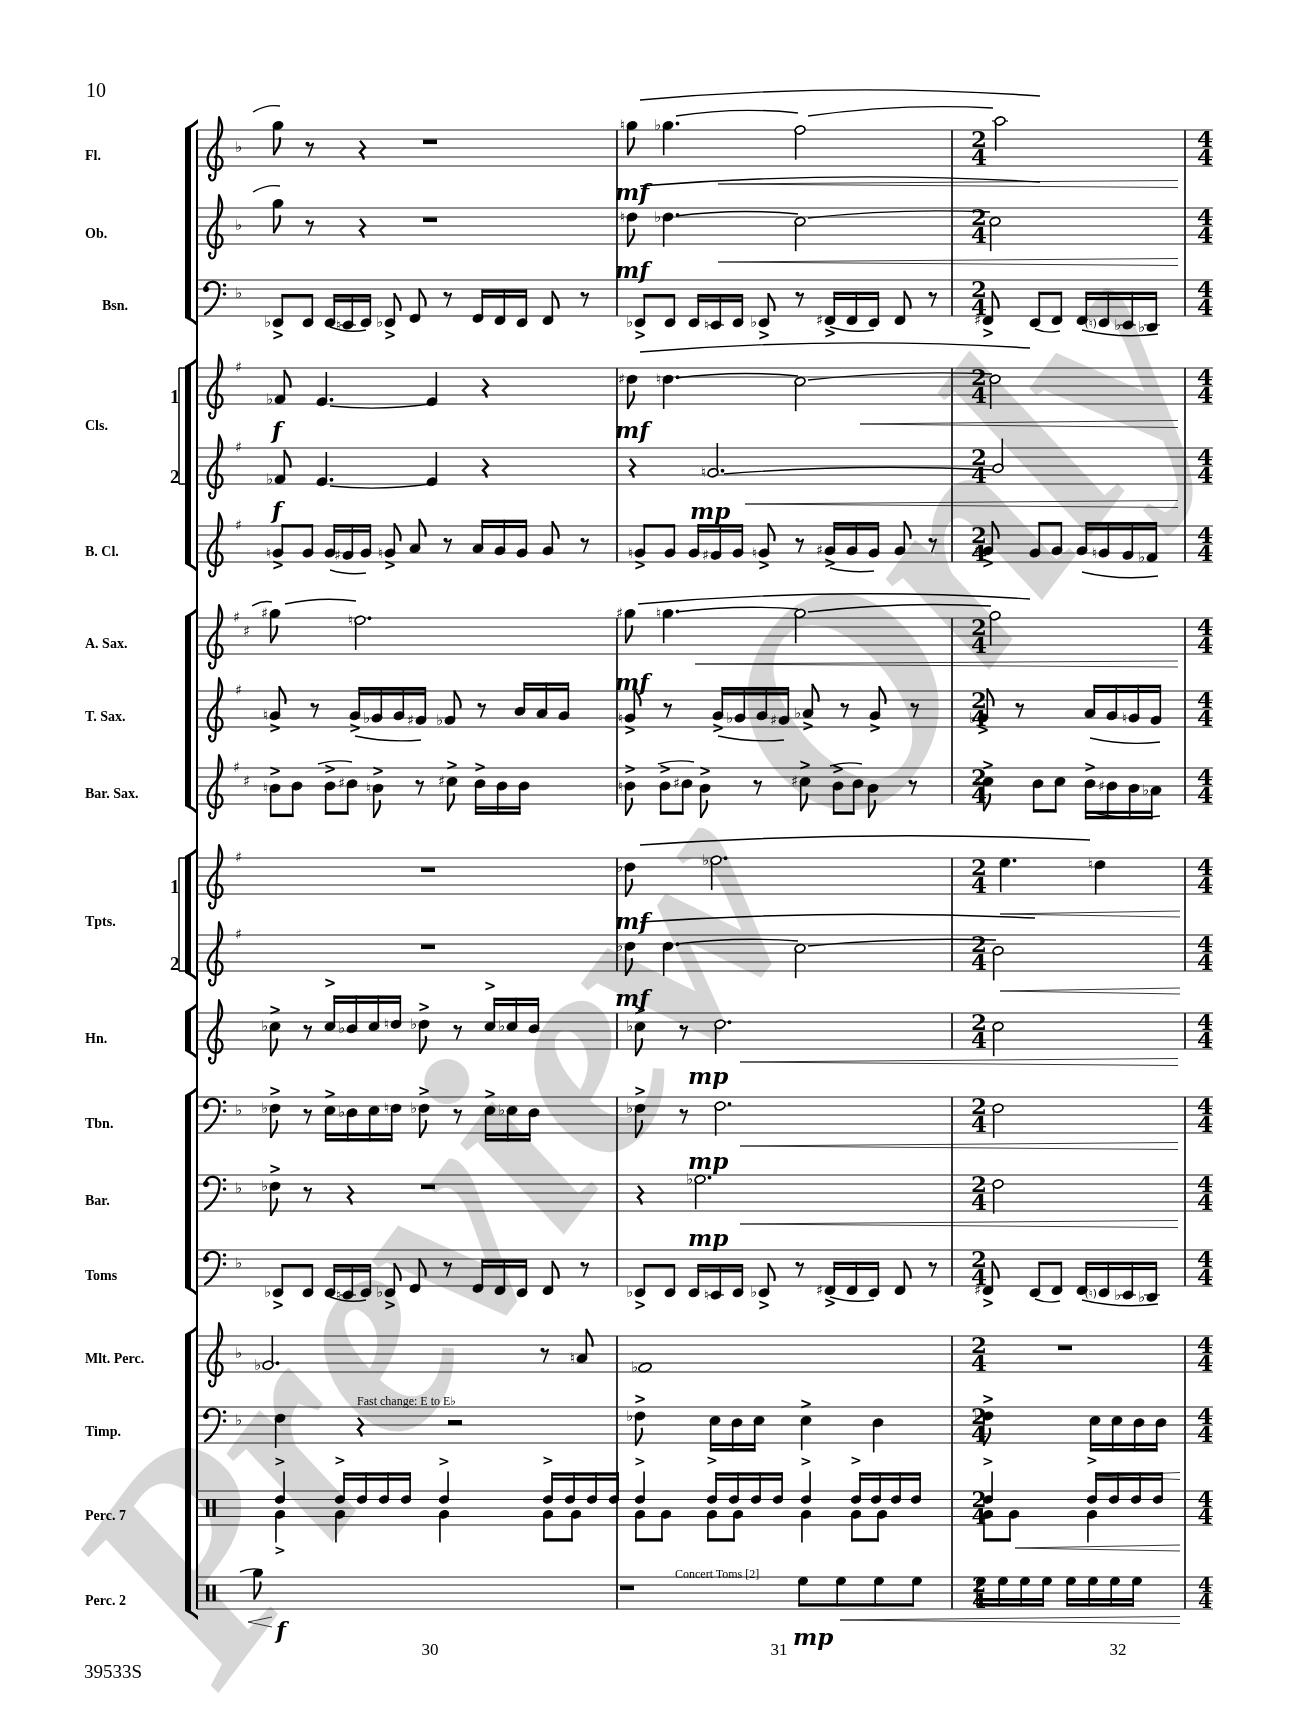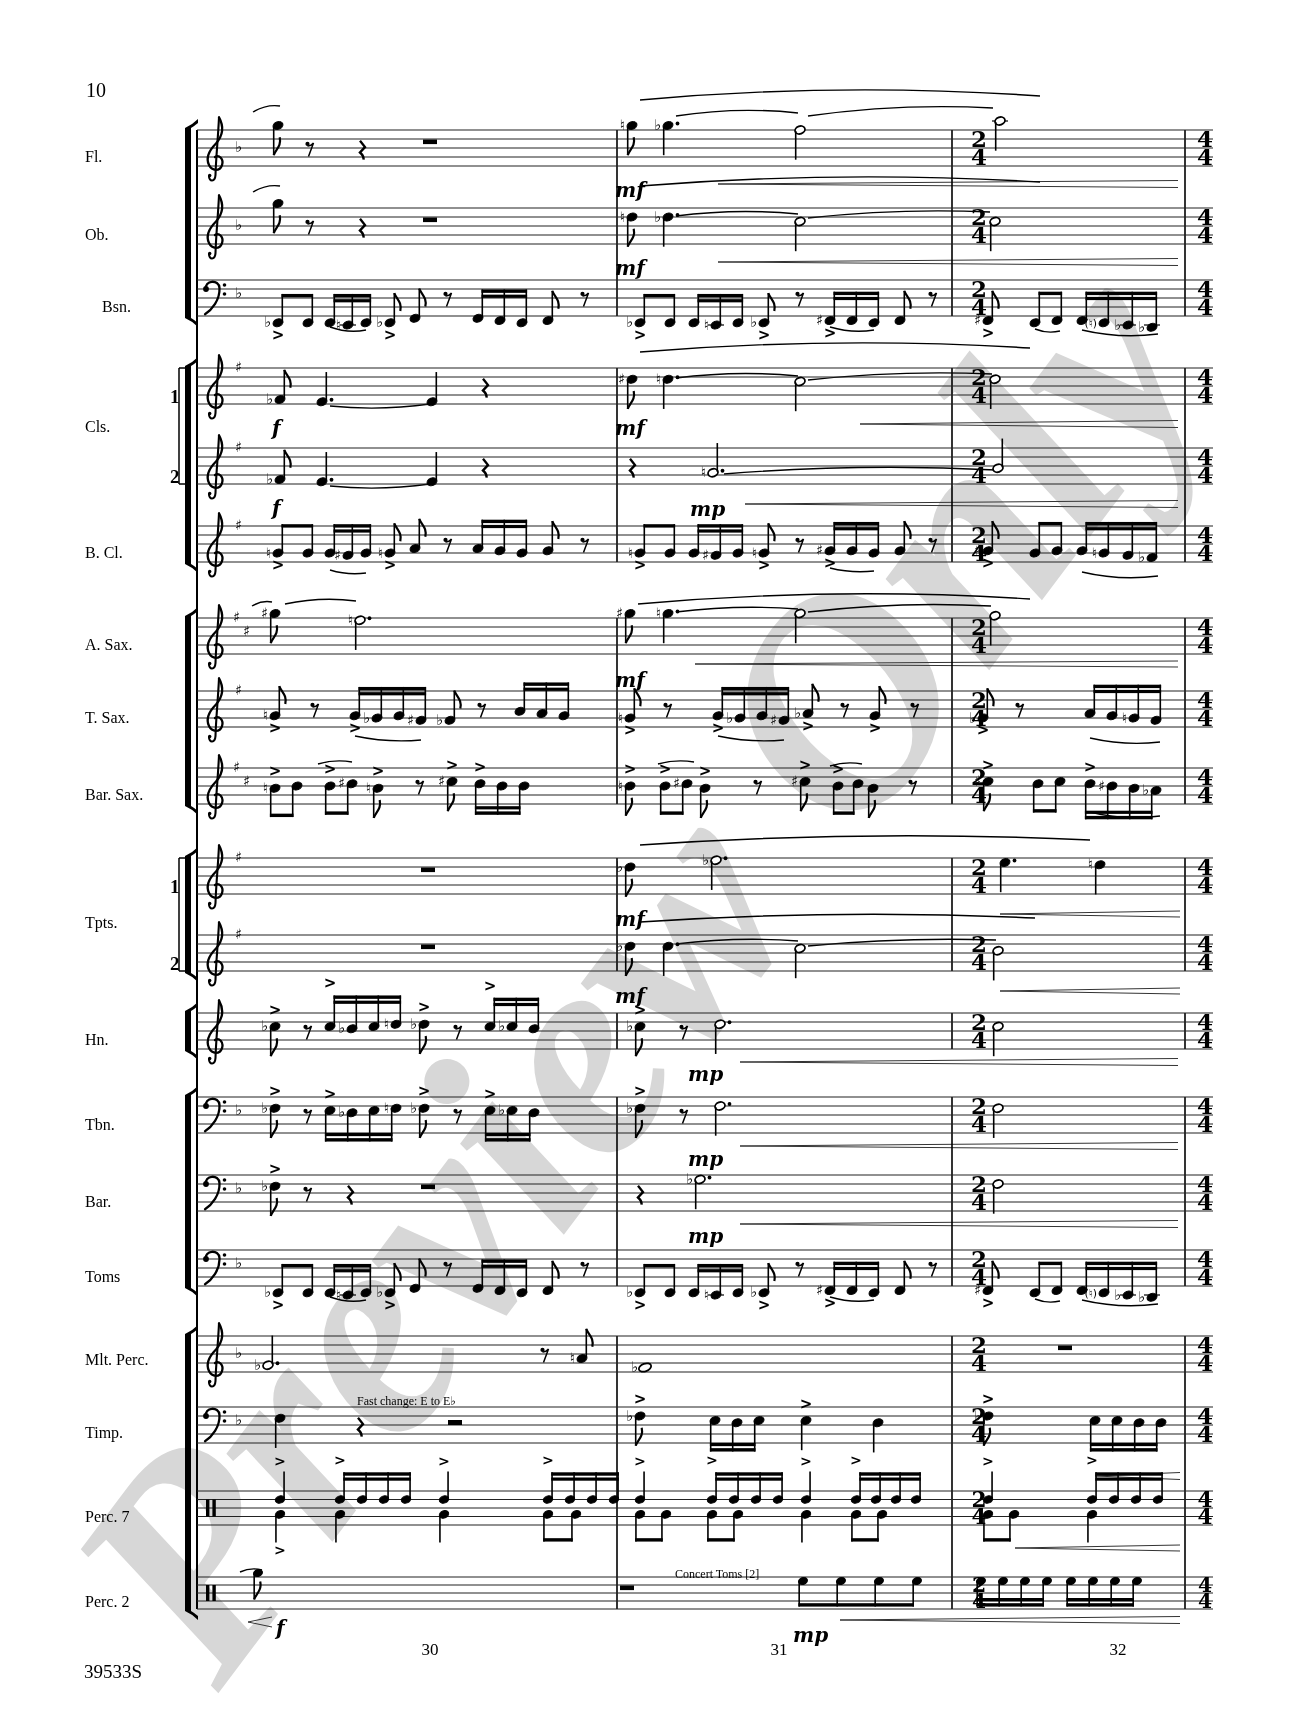--- a/index.html
+++ b/index.html
@@ -6,24 +6,24 @@
   body{width:1296px;height:1728px;position:relative;overflow:hidden;
        font-family:"Liberation Serif",serif;color:#000;}
   #watermark{position:absolute;left:18px;top:1542px;transform:rotate(-53deg);
     transform-origin:0 0;font-family:"Liberation Serif",serif;font-style:italic;
     font-weight:bold;font-size:300px;white-space:nowrap;line-height:1;
     color:#d7d7d7;z-index:1;user-select:none;}
   #score-svg{position:absolute;left:0;top:0;z-index:2;}
   .txt{position:absolute;z-index:3;line-height:1;margin-top:12px;}
   .page-num{font-size:20px;}
   .plate{font-size:19px;}
-  .inst-label{font-size:16px;font-weight:normal;}
+  .inst-label{font-size:14px;font-weight:bold;}
   .staff-num{font-size:19px;font-weight:bold;}
   .dyn{font-family:"DejaVu Serif",serif;font-style:italic;font-weight:bold;
-       font-size:20px;}
+       font-size:23px;}
   .mnum{font-size:17px;transform:translateX(-50%);}
   .ann-plain{font-size:12px;}
   .ann-bold{font-size:12px;font-weight:normal;}
 </style>
 </head>
 <body>
 
 <div id="watermark">Preview Only</div>
 
 <div class="txt page-num" style="left:86px;top:68px;">10</div>

